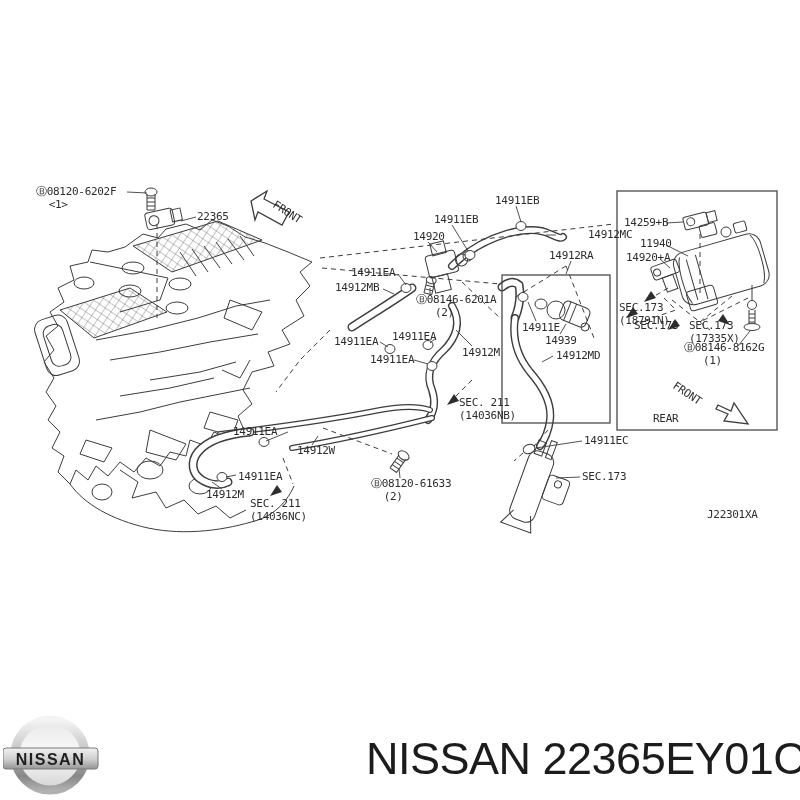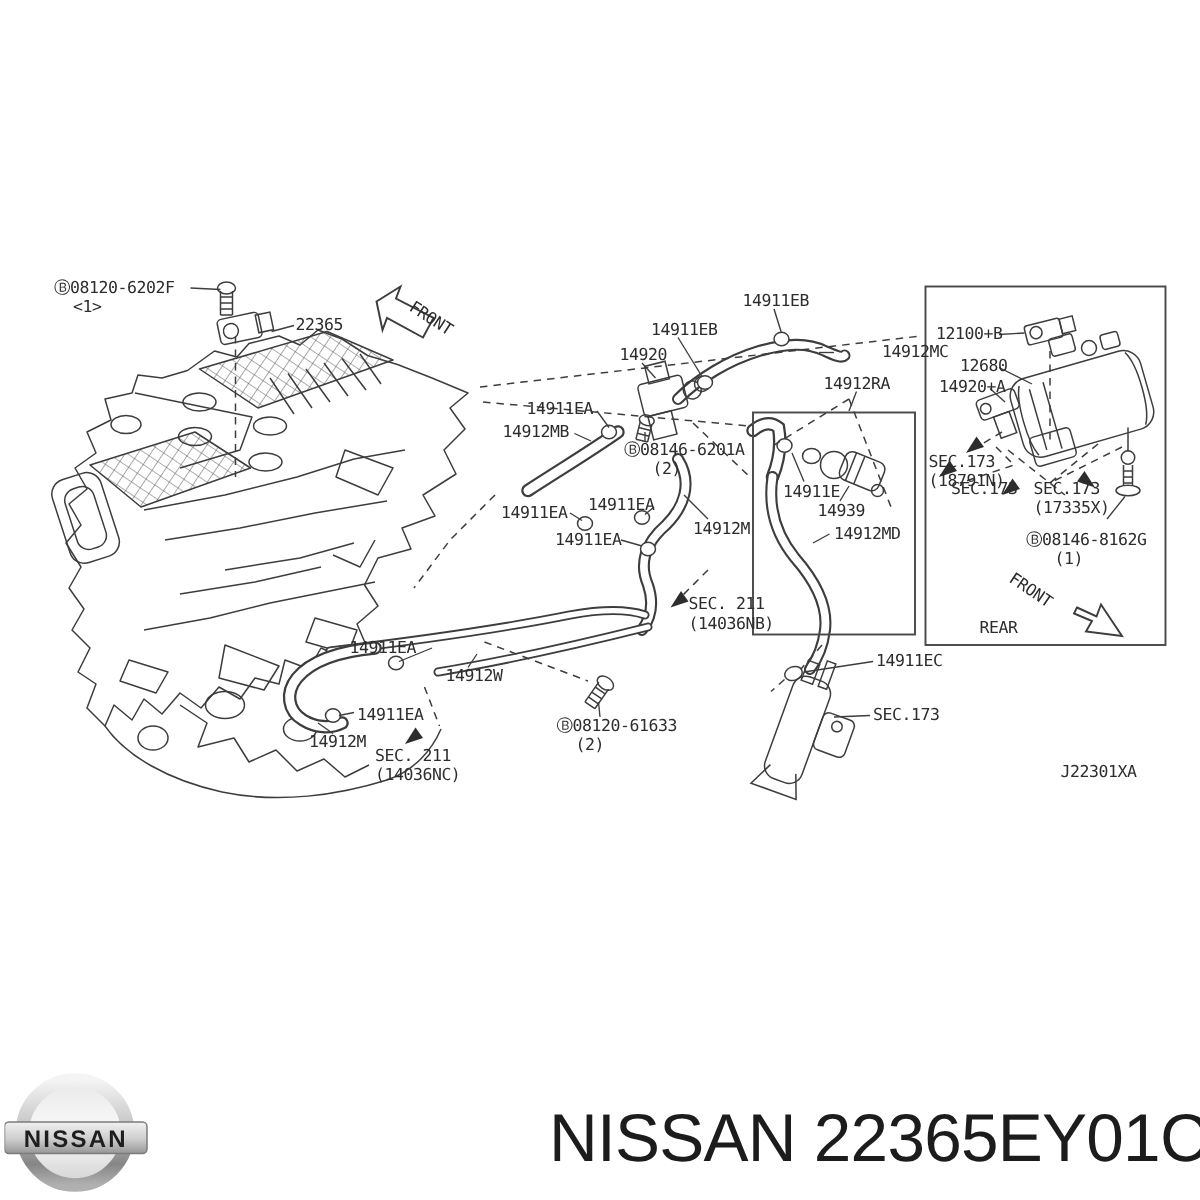--- a/index.html
+++ b/index.html
@@ -291,27 +291,27 @@
       <div class="dlabel" style="left: 556px; top: 350px;"><div>14912MD</div></div>
       <div class="dlabel" style="left: 459px; top: 397px;"><div>SEC. 211</div><div>(14036NB)</div></div>
       <div class="dlabel" style="left: 233px; top: 426px;"><div>14911EA</div></div>
       <div class="dlabel" style="left: 297px; top: 445px;"><div>14912W</div></div>
       <div class="dlabel" style="left: 238px; top: 471px;"><div>14911EA</div></div>
       <div class="dlabel" style="left: 206px; top: 489px;"><div>14912M</div></div>
       <div class="dlabel" style="left: 250px; top: 498px;"><div>SEC. 211</div><div>(14036NC)</div></div>
       <div class="dlabel" style="left: 356px; top: 478px; margin-left: 15px;"><div>Ⓑ08120-61633</div><div>  (2)</div></div>
       <div class="dlabel" style="left: 584px; top: 435px;"><div>14911EC</div></div>
       <div class="dlabel" style="left: 582px; top: 471px;"><div>SEC.173</div></div>
-      <div class="dlabel" style="left: 624px; top: 217px;"><div>12100+B</div></div>
-      <div class="dlabel" style="left: 640px; top: 238px;"><div>12680</div></div>
+      <div class="dlabel" style="left: 624px; top: 217px;"><div>14259+B</div></div>
+      <div class="dlabel" style="left: 640px; top: 238px;"><div>11940</div></div>
       <div class="dlabel" style="left: 626px; top: 252px; text-align: right;"><div>14920+A</div></div>
       <div class="dlabel" style="left: 619px; top: 302px;"><div>SEC.173</div><div>(18791N)</div></div>
       <div class="dlabel" style="left: 634px; top: 320px;"><div>SEC.173</div></div>
       <div class="dlabel" style="left: 689px; top: 320px;"><div>SEC.173</div><div>(17335X)</div></div>
-      <div class="dlabel" style="left: 684px; top: 342px; margin-top: 12px;"><div>Ⓑ08146-8162G</div><div>   (1)</div></div>
+      <div class="dlabel" style="left: 684px; top: 342px;"><div>Ⓑ08146-8162G</div><div>   (1)</div></div>
       <div class="dlabel" style="left: 677px; top: 380px; transform: rotate(34deg);"><div>FRONT</div></div>
       <div class="dlabel" style="left: 620px; top: 413px; padding-left: 33px;"><div>REAR</div></div>
       <div class="dlabel" style="left: 707px; top: 509px;"><div>J22301XA</div></div>
     </div>
 
   <div class="logo-wrap">
     <svg width="98" height="88" viewBox="0 0 98 88">
       <circle cx="47" cy="42" r="38" fill="url(#lgInner2)" stroke="#9a9a9a" stroke-width="1"></circle>
       <defs>
         <linearGradient id="lgRing2" x1="0" y1="0" x2="0" y2="1">

